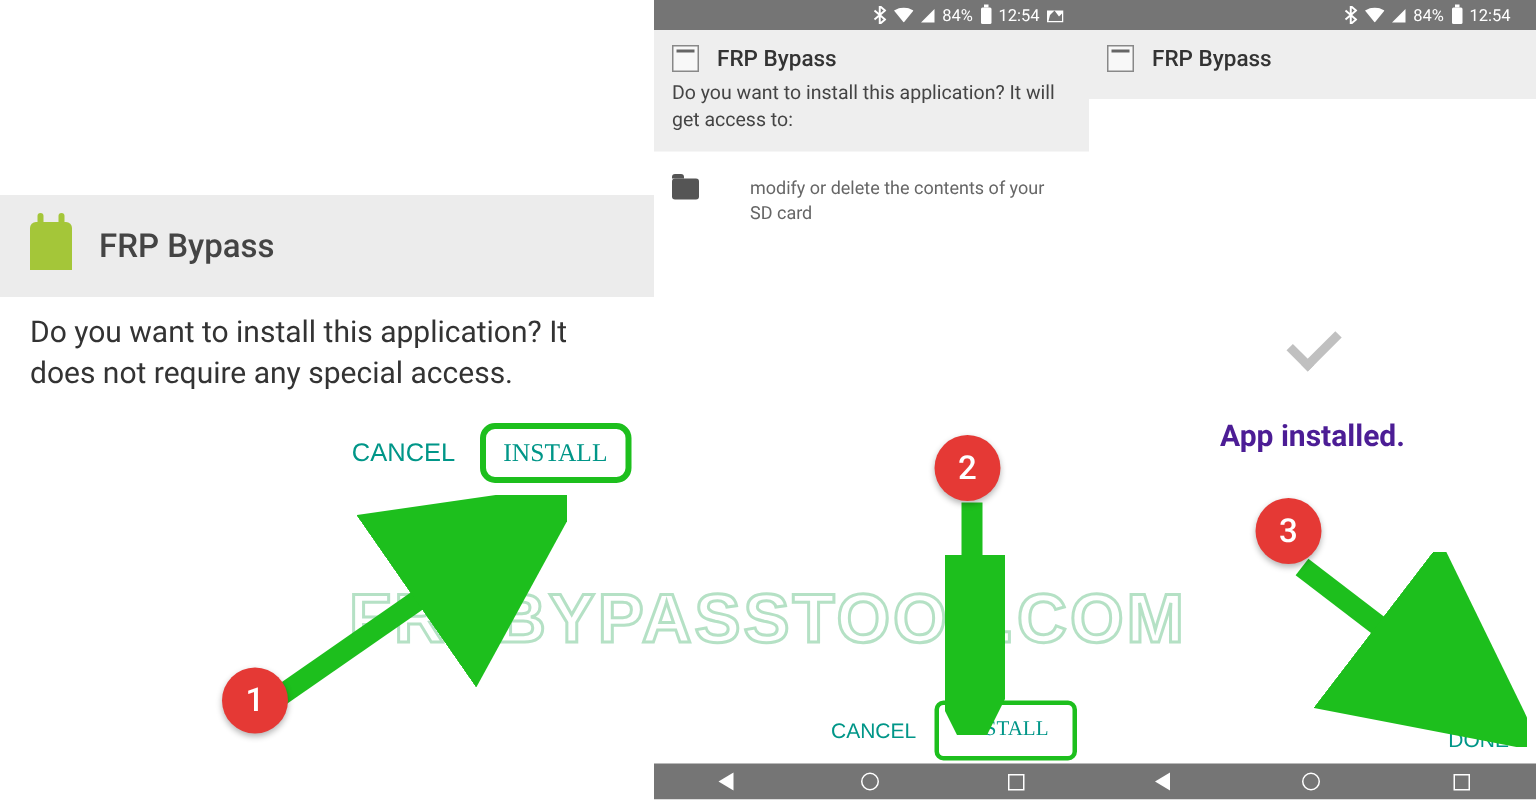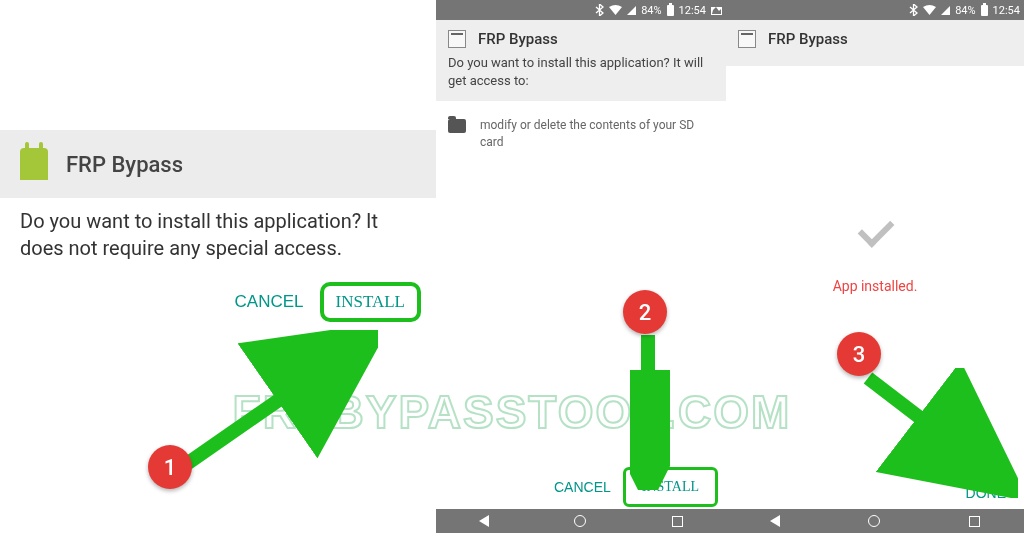--- a/index.html
+++ b/index.html
@@ -96,21 +96,21 @@
     .panel-1 .highlight-box { font-size: 18px; }
 
     
     .status-bar {
       background: #757575;
       color: #fff;
       height: 20px;
       display: flex;
       justify-content: flex-end;
       align-items: center;
-      padding: 0 4px;
+      padding: 0 17px;
       font-size: 11px;
       gap: 5px;
     }
     .status-bar .ic { display: inline-flex; align-items: center; }
     .tri {
       width: 0; height: 0;
       border-left: 9px solid transparent;
       border-bottom: 9px solid #fff;
     }
     .battery-ic {
@@ -161,20 +161,21 @@
       line-height: 1.35;
     }
 
     
     .perm-list {
       padding: 16px 12px;
     }
     .perm-item {
       display: flex;
       align-items: flex-start;
+      gap: 20px;
     }
     .folder-icon {
       width: 18px; height: 14px;
       background: #555;
       border-radius: 2px;
       margin-top: 2px;
       margin-right: 14px;
       position: relative;
       flex-shrink: 0;
     }
@@ -248,21 +249,21 @@
     }
     .checkmark::after {
       content: '';
       position: absolute;
       left: 14px; top: 26px;
       width: 14px; height: 26px;
       border-right: 6px solid #c0c0c0;
       border-bottom: 6px solid #c0c0c0;
       transform: rotate(45deg) translate(-4px,-14px);
     }
-    .installed-text { font-size: 14px; color: #ef4444; }
+    .installed-text { font-size: 20px; color: #4c1d95; font-weight: bold; }
 
     
     .badge {
       position: absolute;
       width: 44px; height: 44px;
       border-radius: 50%;
       background: #e53935;
       color: #fff;
       font-size: 22px;
       font-weight: 500;

